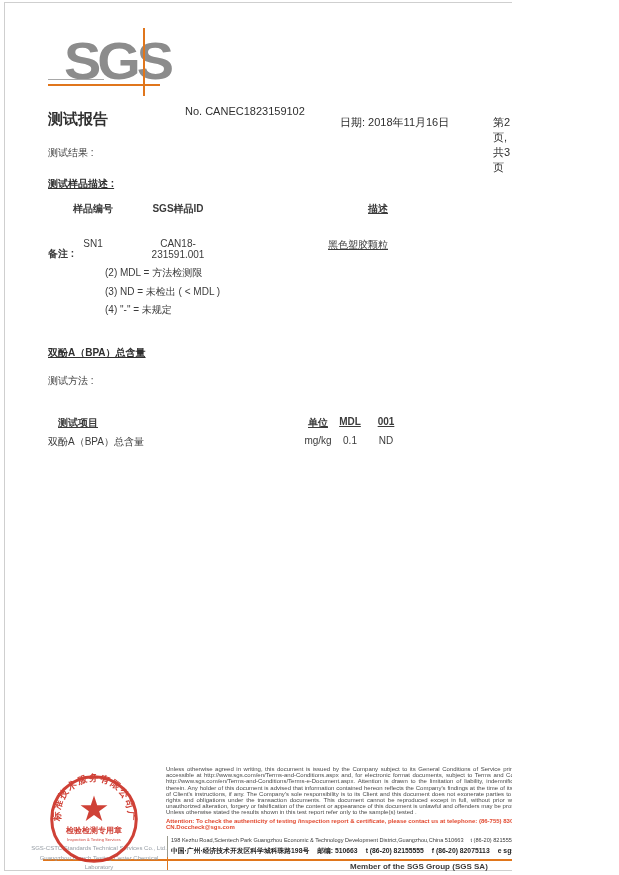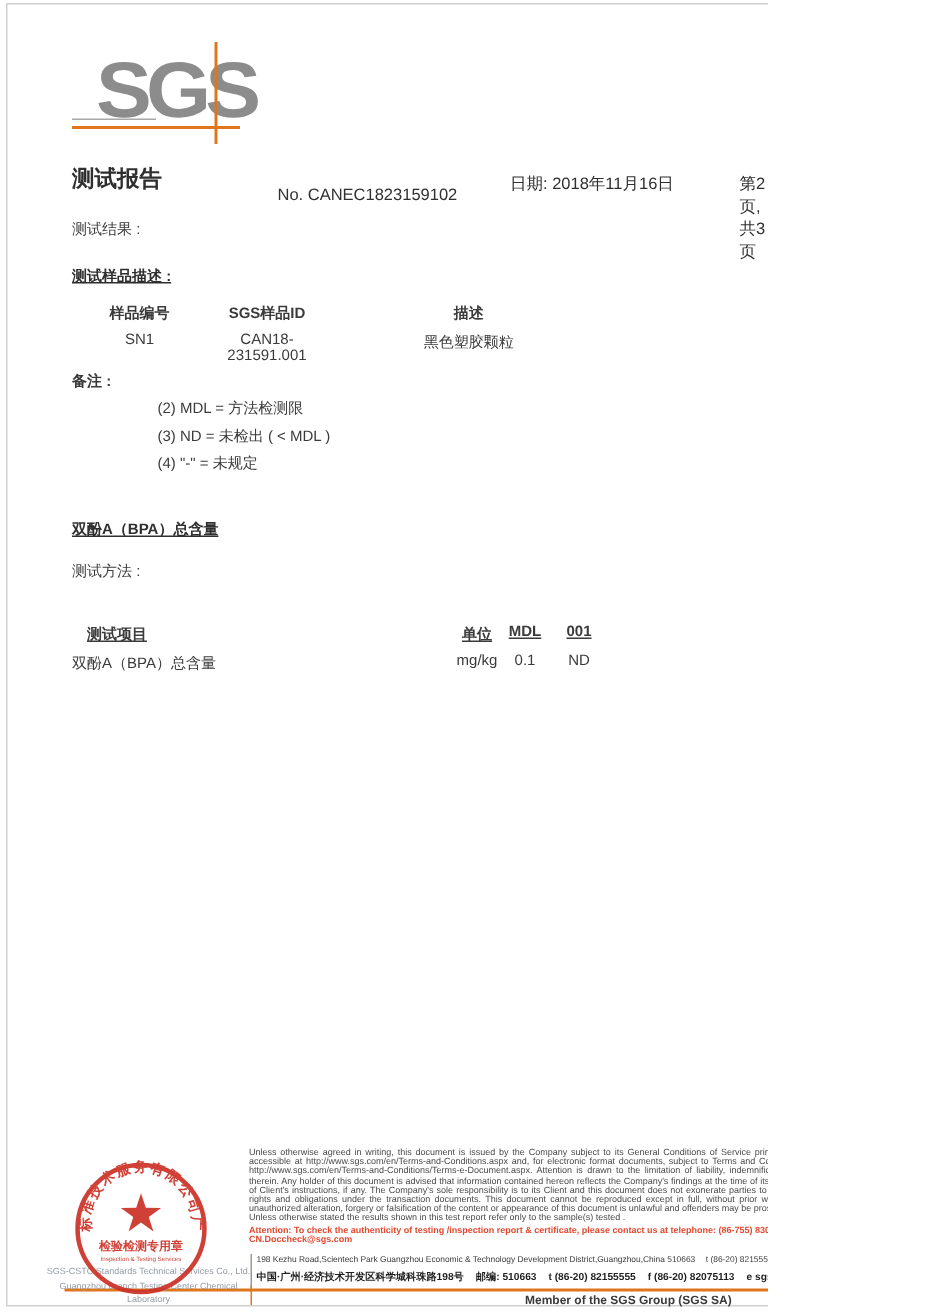--- a/index.html
+++ b/index.html
@@ -18,24 +18,24 @@
   .logo-text { font-weight:bold; font-size:57px; color:#8c8c8c;
     letter-spacing:-4px; transform:scale(0.98,0.92); transform-origin:left top; }
   .logo-gray-line { background:#a8a8a8; }
   .orange { background:#e0761c; }
   
   .rpt-title { font-size:15px; font-weight:bold; color:#2f2f2f; }
   .hdr-txt { font-size:11px; color:#2f2f2f; }
   .lbl { font-size:10px; color:#3b3b3b; }
   .lbl-u { font-size:10px; font-weight:bold; text-decoration:underline; color:#2f2f2f; }
   
-  .sample-grid { display:grid; grid-template-columns:90px 80px 170px; row-gap:5px; font-size:10px; }
+  .sample-grid { display:grid; grid-template-columns:90px 80px 170px; row-gap:22px; font-size:10px; }
   .sample-grid .c1 { text-align:center; }
   .sample-grid .c2 { text-align:center; }
-  .sample-grid .c3 { text-align:center; padding-left:19px; }
+  .sample-grid .c3 { text-align:right; padding-left:19px;text-decoration:underline; }
   .sample-grid .hd { font-weight:bold; }
   
   .notes { font-size:10px; line-height:18.6px; }
   
   .method-text { font-size:10px; line-height:19.5px; width:442px; text-align:justify; }
   
   .result-grid { display:grid; grid-template-columns:252px 36px 28px 44px; row-gap:5px; font-size:10px; }
   .result-grid .h { font-weight:bold; }
   .result-grid .u { text-decoration:underline; }
   .result-grid .it { }
@@ -57,21 +57,21 @@
   <div class="page-border"></div>
 
   <div class="abs" style="left:64px; top:30px;">
     <div class="logo-text">SGS</div>
   </div>
   <div class="abs logo-gray-line" style="left:48px; top:79px; width:56px; height:1px;"></div>
   <div class="abs orange" style="left:48px; top:84px; width:112px; height:2px;"></div>
   <div class="abs orange" style="left:143px; top:28px; width:2px; height:68px;"></div>
 
   <div class="abs rpt-title" style="left:48px; top:110px;">测试报告</div>
-  <div class="abs hdr-txt" style="left:185px; top:124px;">No. CANEC1823159102</div>
+  <div class="abs hdr-txt" style="left:185px; top:105px;">No. CANEC1823159102</div>
   <div class="abs hdr-txt" style="left:340px; top:115px;">日期: 2018年11月16日</div>
   <div class="abs hdr-txt" style="left:493px; top:115px;">第2页,共3页</div>
 
   <div class="abs lbl" style="left:48px; top:146px;">测试结果 :</div>
   <div class="abs lbl-u" style="left:48px; top:177px;">测试样品描述 :</div>
 
   <div class="abs sample-grid" style="left:48px; top:202px;">
     <div class="c1 hd">样品编号</div>
     <div class="c2 hd">SGS样品ID</div>
     <div class="c3 hd">描述</div>

